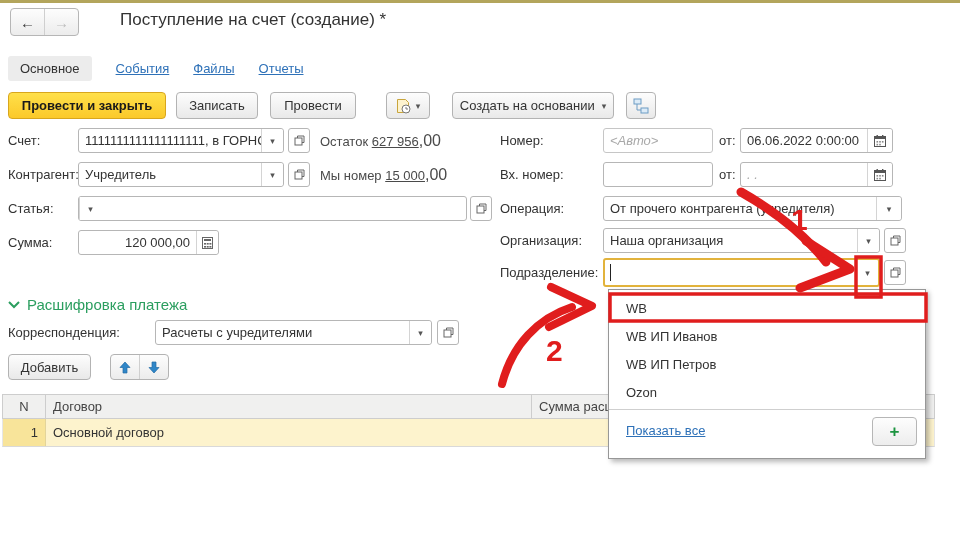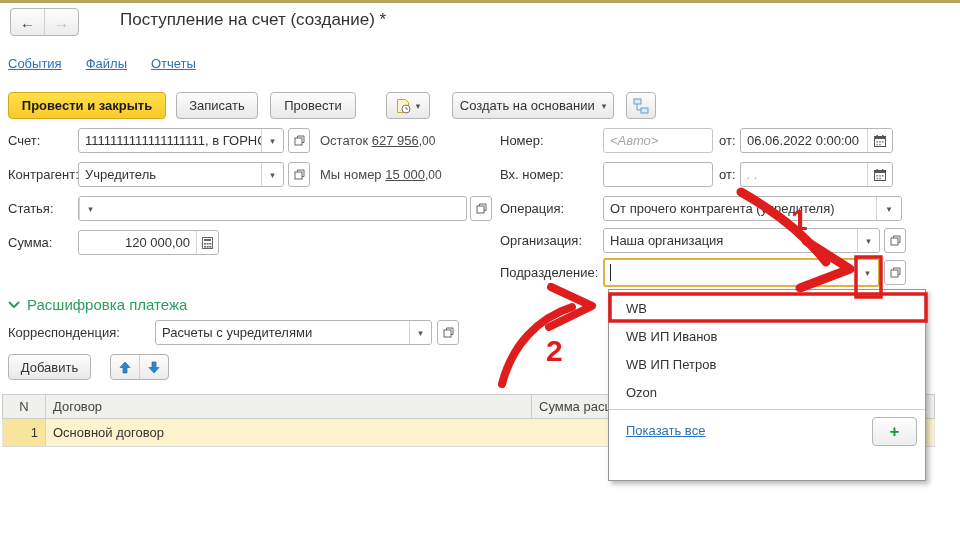--- a/index.html
+++ b/index.html
@@ -34,21 +34,21 @@
   }
   .sq-btn{
     width:22px;height:25px;border:1px solid #b6b6b6;border-radius:3px;background:#fff;
     display:flex;align-items:center;justify-content:center;color:#555;
   }
   .focus-fg{border:2px solid #e2b33c;height:29px;}
   .placeholder{color:#a9a9a9;font-style:italic;}
   .link{color:#2e71b8;text-decoration:underline;cursor:pointer;white-space:nowrap;}
   .money{color:#4a4a4a;}
   .money .amt{text-decoration:underline;}
-  .money .cents{font-size:12px;}
+  .money .cents{font-size:16px;}
   
   .tab-active{background:#ececec;border-radius:3px;padding:5px 12px;color:#333;}
   
   .thead{background:#f0f0ef;border:1px solid #cdcdcd;display:flex;height:25px;box-sizing:border-box;}
   .th{border-right:1px solid #cdcdcd;padding:0 7px;line-height:23px;color:#444;
       white-space:nowrap;overflow:hidden;box-sizing:border-box;}
   .trow{display:flex;height:28px;box-sizing:border-box;border-bottom:1px solid #d9d9d9;
         border-left:1px solid #e6e6e6;border-right:1px solid #e6e6e6;}
   .td{box-sizing:border-box;padding:0 7px;line-height:28px;white-space:nowrap;overflow:hidden;}
   
@@ -76,20 +76,21 @@
     <span>←</span>
   </div>
   <div class="navbtn" style="color:#bdbdbd;">
     <span>→</span>
   </div>
 </div>
 
 <div class="abs" style="left:120px;top:10px;font-size:17px;color:#333;white-space:nowrap;">Поступление на счет (создание) *</div>
 
 <div class="abs" style="left:8px;top:56px;display:flex;align-items:center;gap:24px;">
+  <div class="tab-active">Основное</div>
   <div class="link">События</div>
   <div class="link">Файлы</div>
   <div class="link">Отчеты</div>
 </div>
 
 <div class="btn btn-primary abs" style="left:8px;top:92px;width:158px;">Провести и закрыть</div>
 <div class="btn abs" style="left:176px;top:92px;width:82px;">Записать</div>
 <div class="btn abs" style="left:270px;top:92px;width:86px;">Провести</div>
 
 <div class="btn abs" style="left:386px;top:92px;width:44px;padding:0 6px;gap:5px;">
@@ -332,21 +333,21 @@
     <div class="th" style="width:486px;">Договор</div>
     <div class="th" style="flex:1;border-right:none;">Сумма расшифровки</div>
   </div>
   <div class="trow" style="background:#fdf3cd;">
     <div class="td" style="width:43px;text-align:right;background:#f8e49a;border-right:1px solid #e3d49a;">1</div>
     <div class="td" style="width:486px;">Основной договор</div>
     <div class="td" style="flex:1;"></div>
   </div>
 </div>
 
-<div class="dd abs" style="left:608px;top:289px;width:318px;height:192px;z-index:40;">
+<div class="dd abs" style="left:608px;top:289px;width:318px;height:170px;z-index:40;">
   <div class="dd-item" style="margin-top:5px;">WB</div>
   <div class="dd-item">WB ИП Иванов</div>
   <div class="dd-item">WB ИП Петров</div>
   <div class="dd-item">Ozon</div>
   <div class="dd-sep"></div>
   <div style="position:relative;height:44px;">
     <div class="link abs" style="left:17px;top:13px;">Показать все</div>
     <div class="plus-btn abs" style="right:8px;top:7px;">
       <span>+</span>
     </div>

